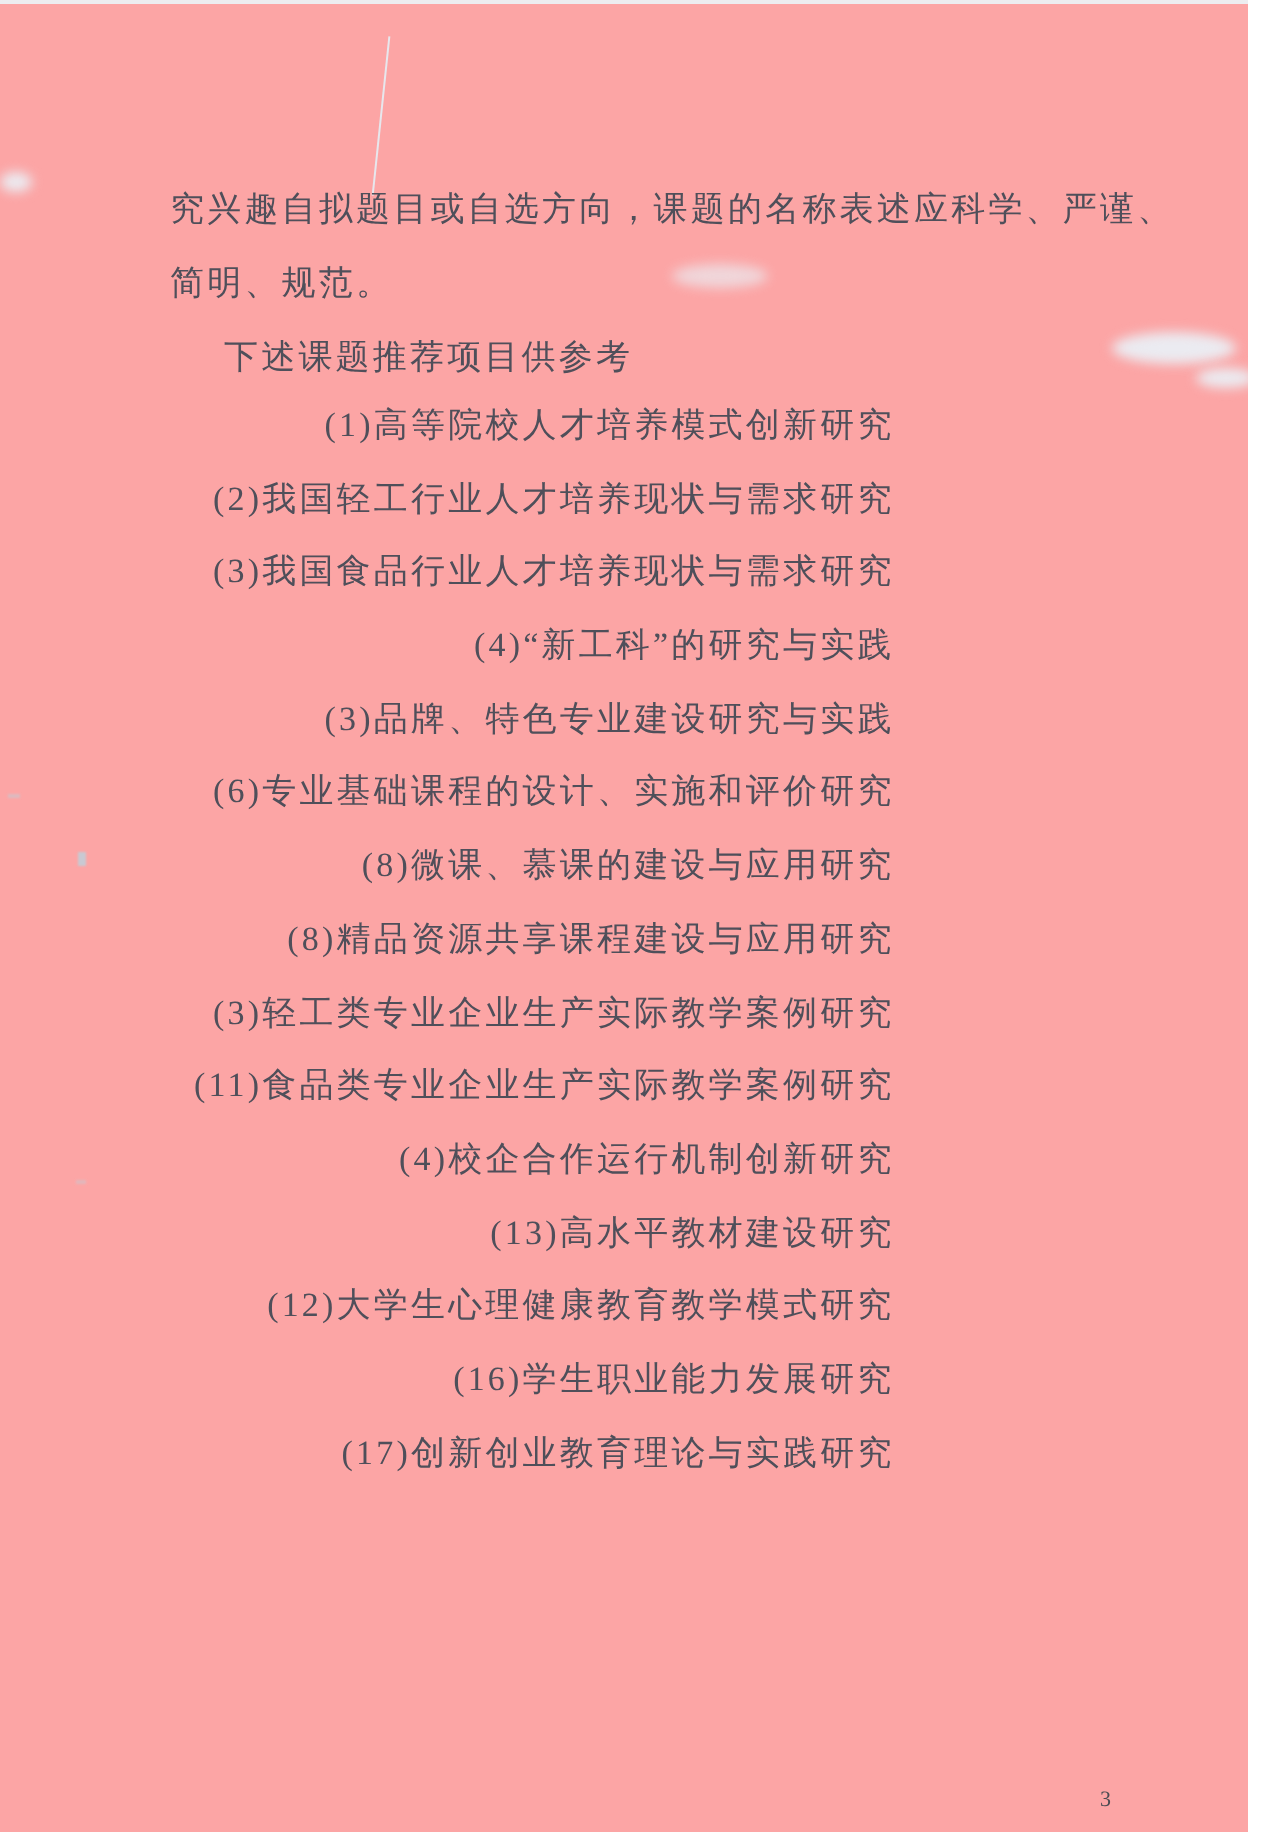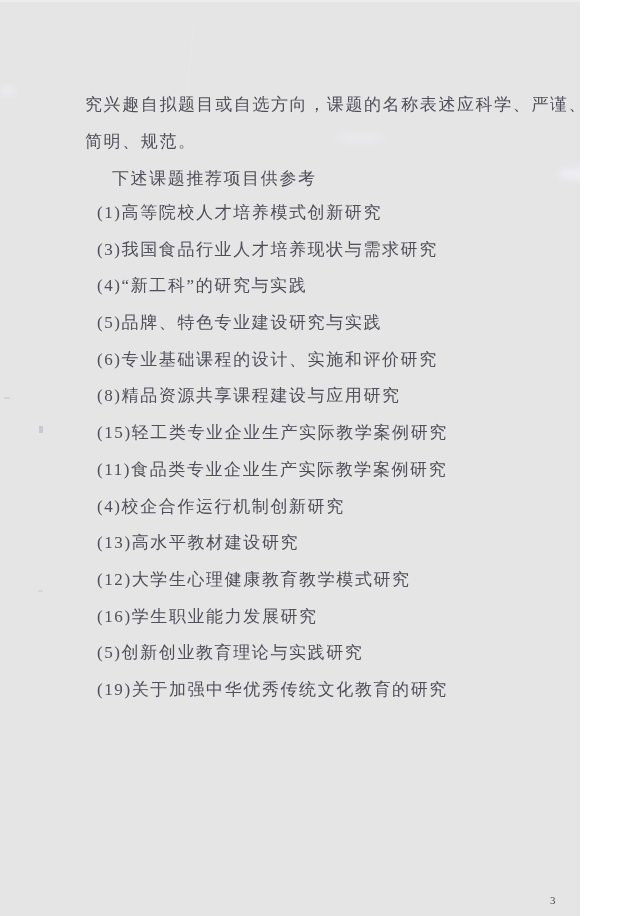--- a/index.html
+++ b/index.html
@@ -4,24 +4,25 @@
 <style>
   html, body {
     margin: 0;
     padding: 0;
     background: #ffffff;
   }
   .page {
     position: relative;
     width: 580px;
     height: 916px;
-    background: #e5e5e5;
+    background: #fca5a5;
     overflow: hidden;
     font-family: "Liberation Serif", "DejaVu Serif", serif;
     color: #4f4f5a;
+    padding-left: 44px;
   }
   
   .top-edge {
     position: absolute;
     left: 0; top: 0;
     width: 644px; height: 2px;
     background: #ededf0;
   }
   .crease {
     position: absolute;
@@ -82,20 +83,21 @@
   .topics {
     position: absolute;
     left: 97px; top: 195px;
     font-size: 17px;
     letter-spacing: 1.6px;
   }
   .topic-line {
     line-height: 36.7px;
     height: 36.7px;
     white-space: nowrap;
+    text-align: right;
   }
   .page-number {
     position: absolute;
     left: 550px; top: 894px;
     font-size: 11px;
     letter-spacing: 0;
     color: #4c4c52;
   }
 </style>
 </head>
@@ -115,33 +117,34 @@
 
   <div class="para">
     <div>究兴趣自拟题目或自选方向，课题的名称表述应科学、严谨、</div>
     <div>简明、规范。</div>
   </div>
 
   <div class="intro">下述课题推荐项目供参考</div>
 
   <div class="topics">
       <div class="topic-line">(1)高等院校人才培养模式创新研究</div>
+      <div class="topic-line">(2)我国轻工行业人才培养现状与需求研究</div>
       <div class="topic-line">(3)我国食品行业人才培养现状与需求研究</div>
       <div class="topic-line">(4)“新工科”的研究与实践</div>
-      <div class="topic-line">(5)品牌、特色专业建设研究与实践</div>
+      <div class="topic-line">(3)品牌、特色专业建设研究与实践</div>
       <div class="topic-line">(6)专业基础课程的设计、实施和评价研究</div>
+      <div class="topic-line">(8)微课、慕课的建设与应用研究</div>
       <div class="topic-line">(8)精品资源共享课程建设与应用研究</div>
-      <div class="topic-line">(15)轻工类专业企业生产实际教学案例研究</div>
+      <div class="topic-line">(3)轻工类专业企业生产实际教学案例研究</div>
       <div class="topic-line">(11)食品类专业企业生产实际教学案例研究</div>
       <div class="topic-line">(4)校企合作运行机制创新研究</div>
       <div class="topic-line">(13)高水平教材建设研究</div>
       <div class="topic-line">(12)大学生心理健康教育教学模式研究</div>
       <div class="topic-line">(16)学生职业能力发展研究</div>
-      <div class="topic-line">(5)创新创业教育理论与实践研究</div>
-      <div class="topic-line">(19)关于加强中华优秀传统文化教育的研究</div>
+      <div class="topic-line">(17)创新创业教育理论与实践研究</div>
     </div>
 
   <div class="page-number">3</div>
 
   <div class="scan-edge-halo"></div>
   <div class="scan-edge"></div>
 
 </div>
 
 </body></html>

